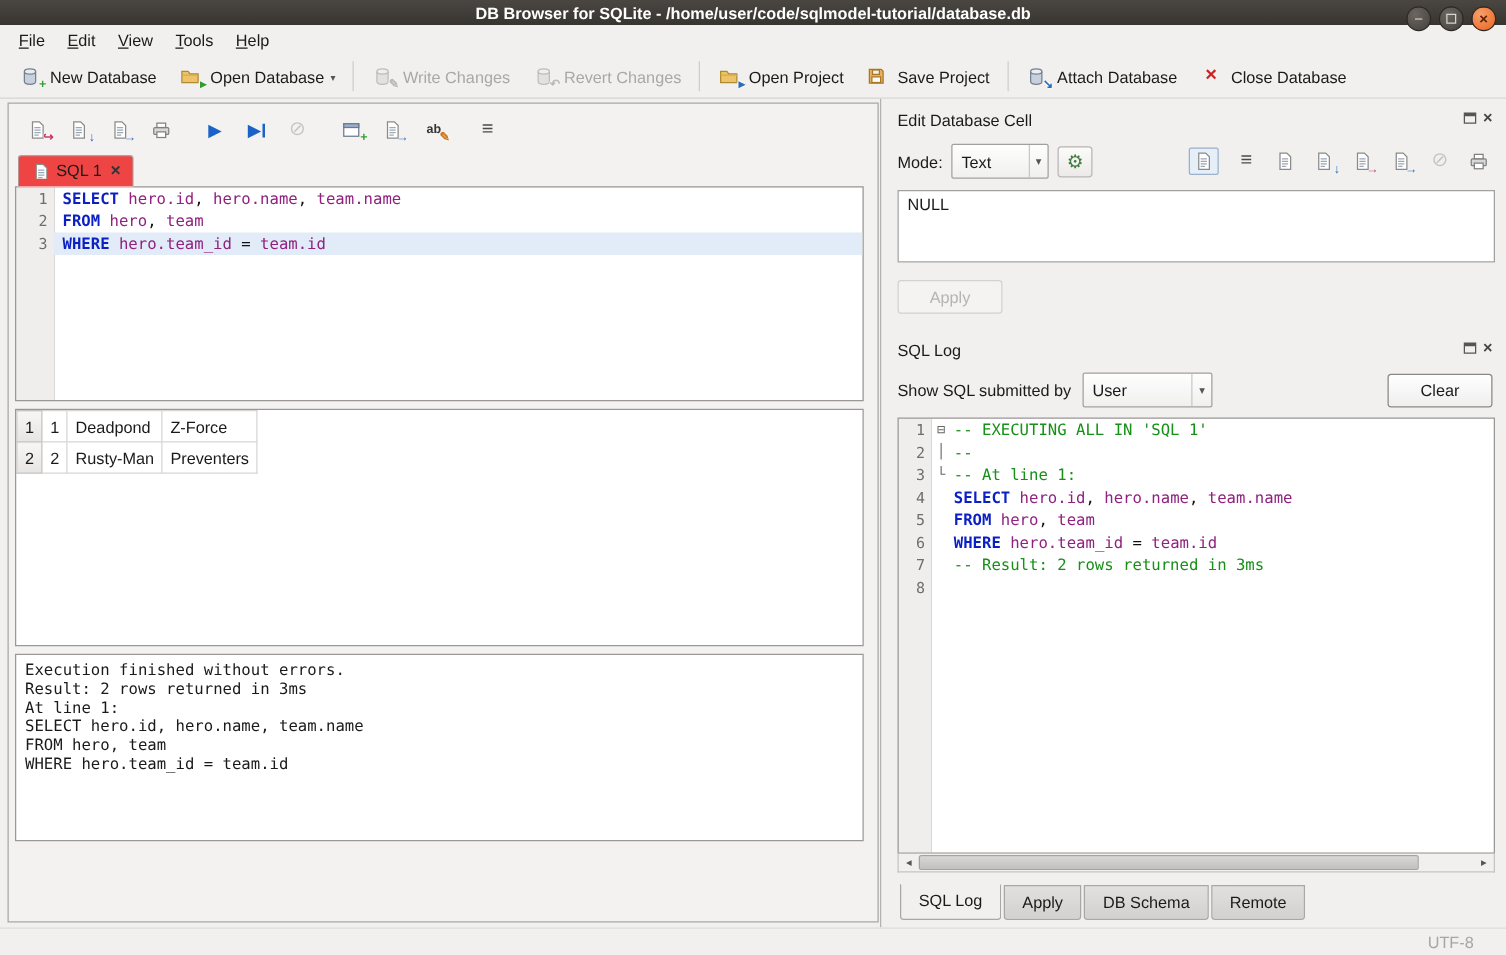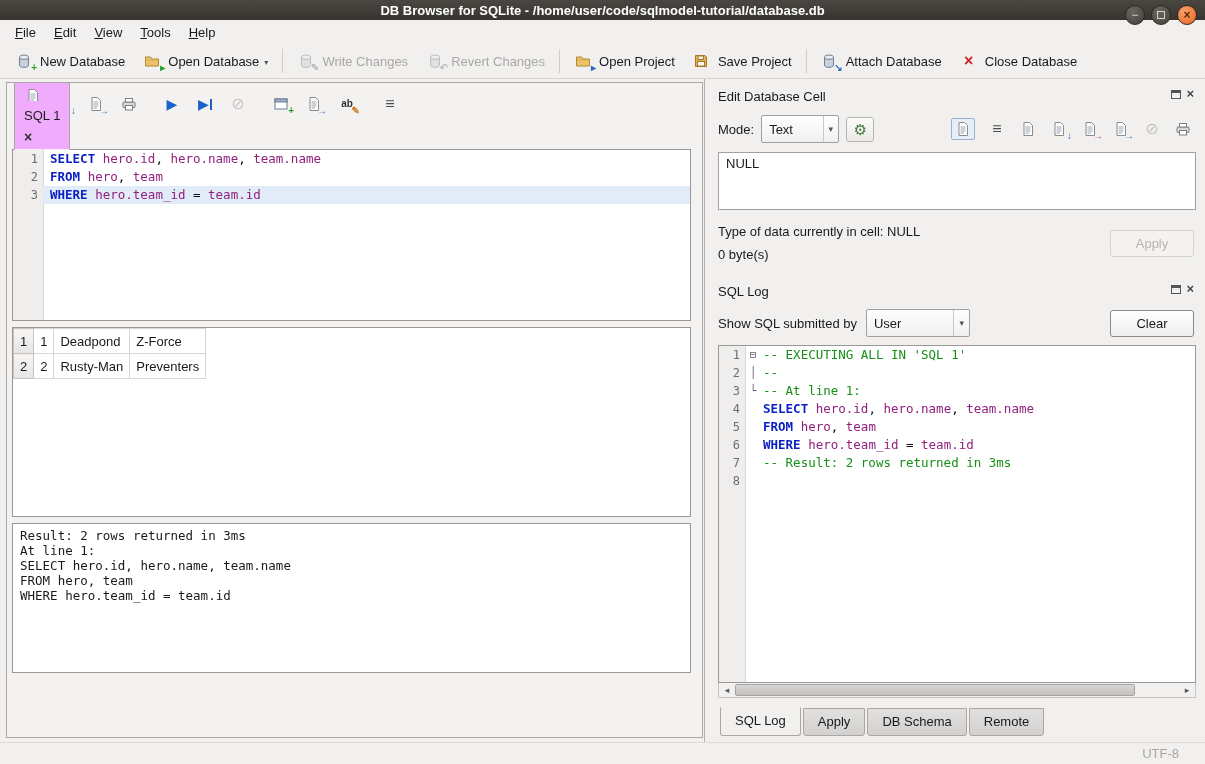--- a/index.html
+++ b/index.html
@@ -55,22 +55,22 @@
           border-top-left-radius:3px; border-top-right-radius:3px; margin-right:2px; }
   .mtab.active { background:#f3f2f1; padding-top:6px; margin-bottom:-1px; border-bottom:1px solid #f3f2f1; }
   .left-pane { flex:1; margin:0 1px 4px 6px; border:1px solid #a9a7a5; background:#f3f2f1;
                padding:5px 11px 8px 5px; display:flex; flex-direction:column; min-height:0; }
 
   .sql-toolbar { display:flex; align-items:center; gap:15px; padding:7px 4px 9px 9px; }
   .grp-gap { margin-left:10px; }
 
   .sql-tabbar { display:flex; align-items:flex-end; height:27px; padding-left:2px; position:relative; z-index:1; }
   .sql-tab { display:flex; gap:7px; padding:4px 9px 5px; border:1px solid #a9a7a5;
-             background:#f0abfc; border-top-left-radius:3px; border-top-right-radius:3px; margin-bottom:-1px;
-             border-bottom:1px solid #f3f2f1;flex-direction:column; }
+             background:#ef4444; border-top-left-radius:3px; border-top-right-radius:3px; margin-bottom:-1px;
+             border-bottom:1px solid #f3f2f1; }
   .tab-close { font-weight:bold; font-size:14px; color:#333; line-height:1; }
 
   
   .editor { border:1px solid #9a9896; height:172px; overflow:hidden; flex:0 0 auto;
             font-family:"DejaVu Sans Mono",monospace; font-size:12.5px;
             background:linear-gradient(to right,#efeeec 0,#efeeec 30px,#d9d7d5 30px,#d9d7d5 31px,#ffffff 31px); }
   .code-line { display:flex; height:18px; line-height:18px; }
   .ln { width:30px; color:#6e6e6e; text-align:right; padding-right:5px; font-size:12px; flex:0 0 auto; }
   .code { flex:1; padding-left:7px; white-space:pre; }
   .code-line.hl .code { background:#e2ebf8; }
@@ -381,20 +381,21 @@
               <td class="rowhdr num">2</td>
               <td class="num">2</td>
               <td>Rusty-Man</td>
               <td>Preventers</td>
             </tr>
           </tbody>
             </table>
         </div>
 
         <div class="output">
+          <div>Execution finished without errors.</div>
           <div>Result: 2 rows returned in 3ms</div>
           <div>At line 1:</div>
           <div>SELECT hero.id, hero.name, team.name</div>
           <div>FROM hero, team</div>
           <div>WHERE hero.team_id = team.id</div>
         </div>
       </div>
     </div>
 
     <div class="right-col">
@@ -457,24 +458,20 @@
               </svg>
             </span>
         </span>
       </div>
 
       <div class="cell-editor">
         <span>NULL</span>
       </div>
 
       <div class="cell-info-row">
-        <div class="cell-info-left">
-          <div>Type of data currently in cell: NULL</div>
-          <div class="line2">0 byte(s)</div>
-        </div>
         <div class="apply-btn">Apply</div>
       </div>
 
       <div class="panel-title-row log-title-row">
         <span>SQL Log</span>
         <span class="dock-icons">
           <span class="dock-float"></span>
           <span class="dock-close">×</span>
         </span>
       </div>

